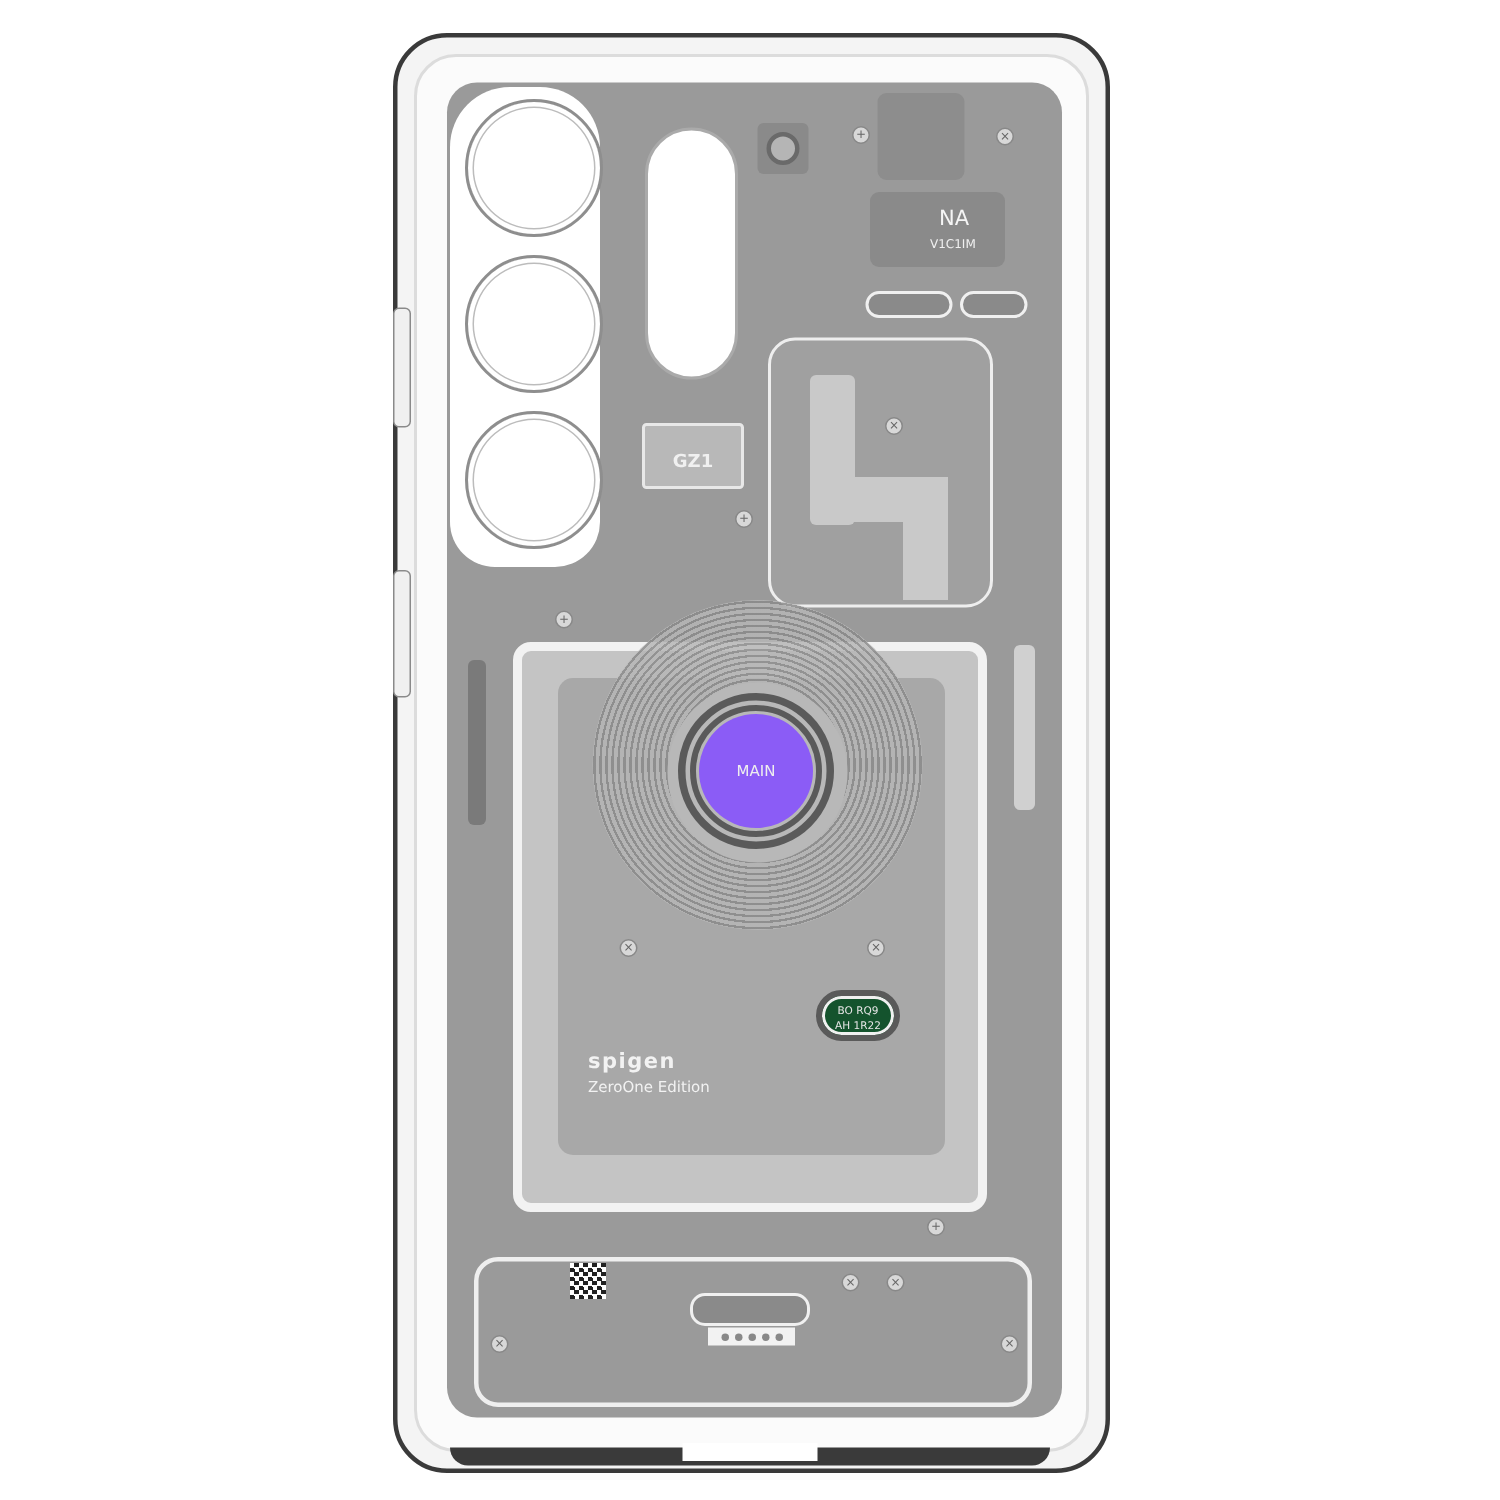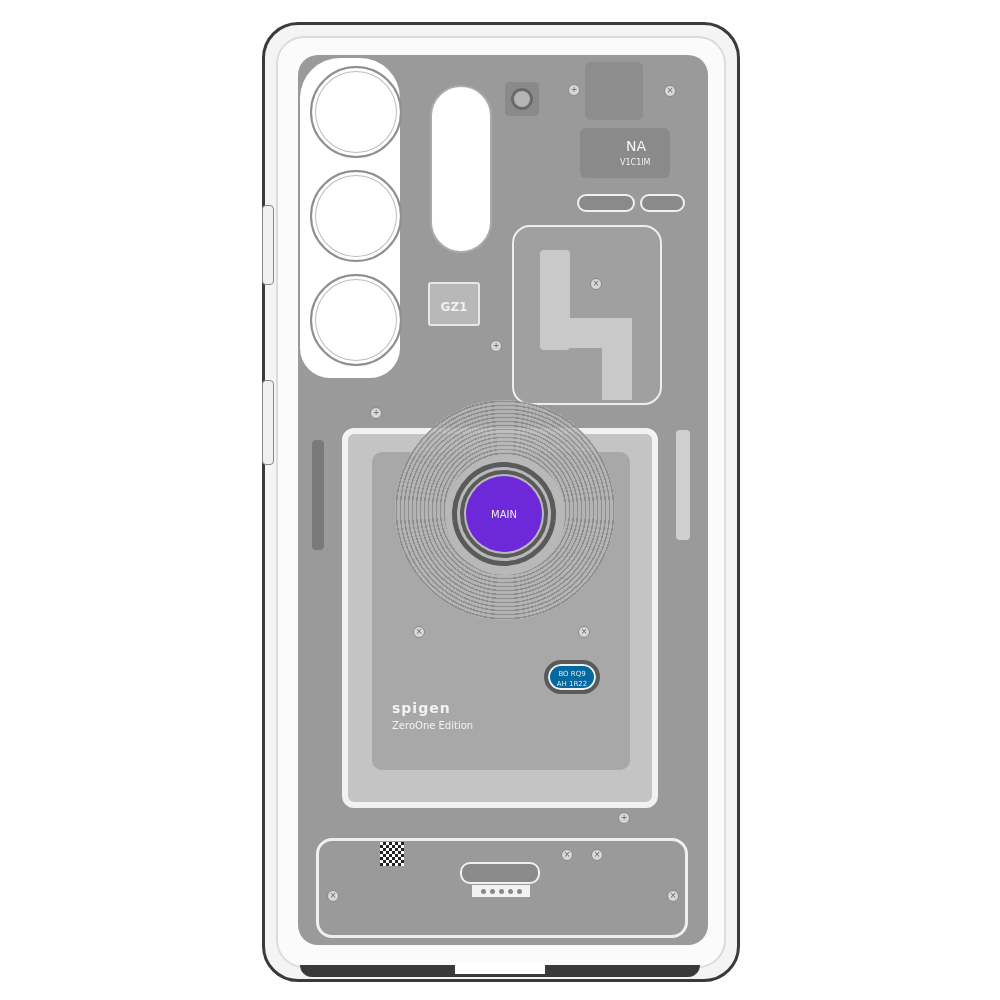--- a/index.html
+++ b/index.html
@@ -5,33 +5,33 @@
   html, body { margin: 0; padding: 0; background: #ffffff; }
   body { width: 1000px; height: 1000px; position: relative; overflow: hidden; font-family: "DejaVu Sans", sans-serif; }
   .abs { position: absolute; }
   .case-outer { left: 262px; top: 22px; width: 478px; height: 960px; border-radius: 36px; border: 3px solid #3a3a3a; background: #f4f4f4; box-sizing: border-box; }
   .case-inner { left: 276px; top: 36px; width: 450px; height: 932px; border-radius: 28px; border: 2px solid #dcdcdc; background: #fbfbfb; box-sizing: border-box; }
   .board { left: 298px; top: 55px; width: 410px; height: 890px; border-radius: 20px; background: #9a9a9a; }
   .clear-top { left: 300px; top: 58px; width: 100px; height: 320px; border-radius: 40px 40px 30px 30px; background: #ffffff; }
   .lens { width: 92px; height: 92px; border-radius: 50%; border: 2px solid #8e8e8e; box-shadow: inset 0 0 0 3px #ffffff, inset 0 0 0 4px #bcbcbc; background: #fff; box-sizing: border-box; }
   .pill { left: 430px; top: 85px; width: 62px; height: 168px; border-radius: 31px; background: #fff; border: 2px solid #aaa; box-sizing: border-box; }
   .chip { background: #8d8d8d; border-radius: 6px; }
-  .gz1 { left: 428px; top: 282px; width: 52px; height: 44px; background: #b8b8b8; border: 2px solid #e8e8e8; border-radius: 3px; box-sizing: border-box; }
+  .gz1 { left: 428px; top: 282px; width: 68px; height: 44px; background: #b8b8b8; border: 2px solid #e8e8e8; border-radius: 3px; box-sizing: border-box; }
   .gz1 span { position: absolute; left: 0; right: 0; top: 16px; font-size: 12px; color: #f0f0f0; font-weight: bold; text-align: center; }
   .flex-zone { left: 512px; top: 225px; width: 150px; height: 180px; border: 2px solid #eeeeee; border-radius: 18px; background: rgba(170,170,170,0.4); box-sizing: border-box; }
   .flex-cable { left: 540px; top: 250px; width: 30px; height: 100px; background: #c9c9c9; border-radius: 4px; }
   .flex-cable2 { left: 552px; top: 318px; width: 80px; height: 30px; background: #c9c9c9; }
   .flex-cable3 { left: 602px; top: 330px; width: 30px; height: 70px; background: #c9c9c9; }
   .battery-frame { left: 342px; top: 428px; width: 316px; height: 380px; border: 6px solid #f2f2f2; border-radius: 12px; background: #c4c4c4; box-sizing: border-box; }
   .battery-inner { left: 372px; top: 452px; width: 258px; height: 318px; background: #a8a8a8; border-radius: 10px; }
   .coil { border-radius: 50%; }
-  .main-dot { left: 466px; top: 476px; width: 76px; height: 76px; border-radius: 50%; background: #6d28d9; color: #eeeeee; font-size: 10px; display: flex; align-items: center; justify-content: center; }
+  .main-dot { left: 466px; top: 476px; width: 76px; height: 76px; border-radius: 50%; background: #8b5cf6; color: #eeeeee; font-size: 10px; display: flex; align-items: center; justify-content: center; }
   .brand { left: 392px; top: 700px; color: #f2f2f2; font-size: 14px; font-weight: bold; letter-spacing: 1px; }
   .edition { left: 392px; top: 720px; color: #f2f2f2; font-size: 10px; font-weight: normal; }
-  .oval-badge { left: 544px; top: 660px; width: 56px; height: 34px; border: 4px solid #5a5a5a; border-radius: 18px; background: #0369a1; box-sizing: border-box; box-shadow: inset 0 0 0 2px #f0f0f0; color: #e6e6e6; font-size: 7px; text-align: center; line-height: 10px; padding-top: 5px; }
+  .oval-badge { left: 544px; top: 660px; width: 56px; height: 34px; border: 4px solid #5a5a5a; border-radius: 18px; background: #14532d; box-sizing: border-box; box-shadow: inset 0 0 0 2px #f0f0f0; color: #e6e6e6; font-size: 7px; text-align: center; line-height: 10px; padding-top: 5px; }
   .screw { width: 10px; height: 10px; border-radius: 50%; background: #d8d8d8; border: 1px solid #888; color: #666; font-size: 8px; line-height: 10px; text-align: center; }
   .na-box { left: 580px; top: 128px; width: 90px; height: 50px; background: #8a8a8a; border-radius: 6px; }
   .na { left: 626px; top: 138px; font-size: 14px; color: #f5f5f5; font-weight: normal; }
   .v1 { left: 620px; top: 158px; font-size: 8px; color: #f0f0f0; font-weight: normal; }
   .bottom-zone { left: 316px; top: 838px; width: 372px; height: 100px; border: 3px solid #efefef; border-radius: 16px; box-sizing: border-box; }
   .port { left: 460px; top: 862px; width: 80px; height: 22px; background: #8a8a8a; border: 2px solid #f0f0f0; border-radius: 10px; box-sizing: border-box; }
   .pins { left: 472px; top: 885px; width: 58px; height: 12px; background: #f2f2f2; display: flex; gap: 4px; align-items: center; justify-content: center; }
   .pin { width: 5px; height: 5px; border-radius: 50%; background: #888; }
   .qr { left: 380px; top: 842px; width: 24px; height: 24px; background: repeating-conic-gradient(#222 0 25%, #fff 0 50%) 0 0/6px 6px; }
   .side-btn { left: 262px; width: 12px; background: #f0f0f0; border: 1px solid #8a8a8a; border-radius: 4px; box-sizing: border-box; }

